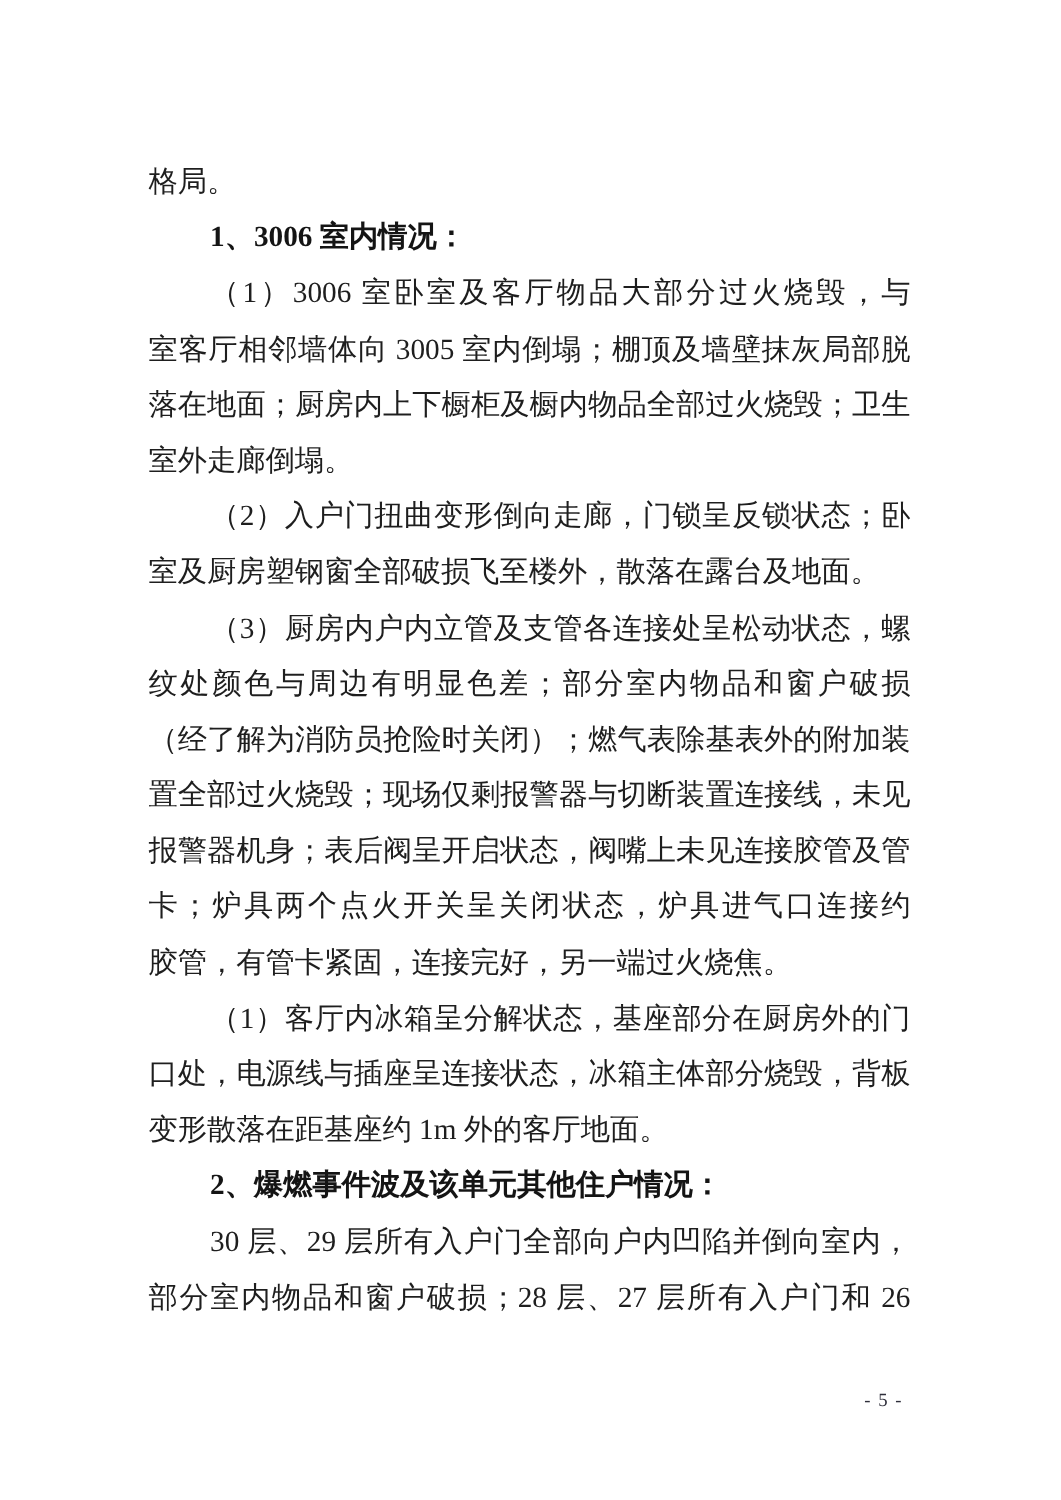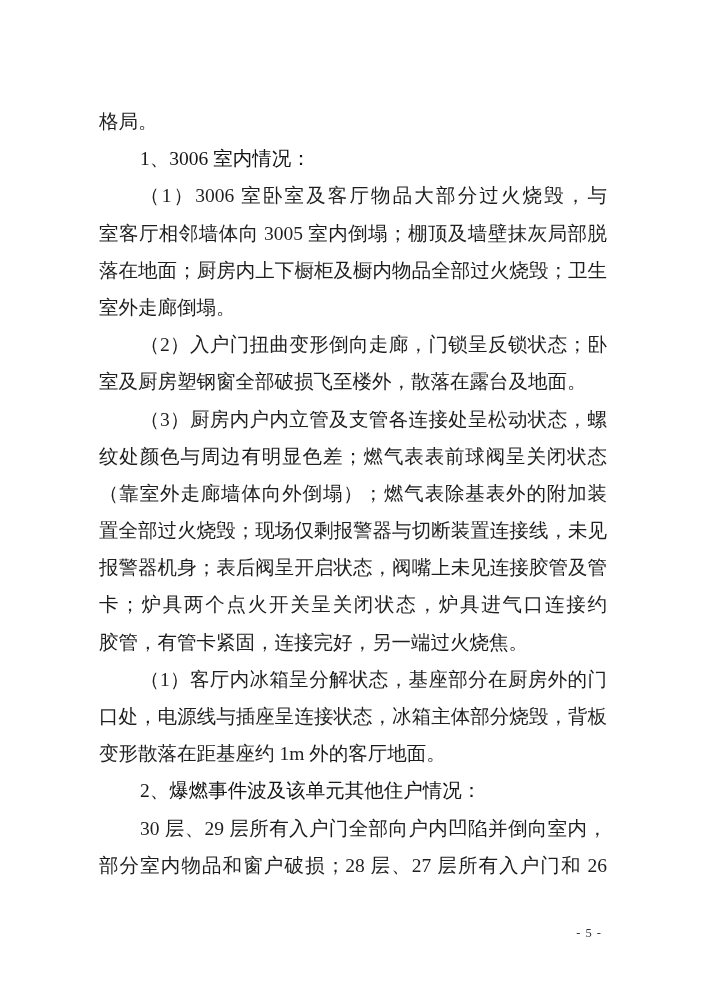--- a/index.html
+++ b/index.html
@@ -27,21 +27,21 @@
     font-size: 19.5px;
     overflow: hidden;
     white-space: normal;
   }
   .fill {
     text-align: justify;
     text-align-last: justify;
     text-justify: inter-character;
   }
   .indent { text-indent: 41px; }
-  .bold { font-weight: normal; color: #141414; }
+  .bold { font-weight: bold; color: #141414; }
   .pageno {
     position: absolute;
     top: 925px; right: 105px;
     font-size: 12.5px;
     line-height: 16px;
     color: #2e2e3a;
     letter-spacing: 1px;
   }
 </style>
 </head>
@@ -51,22 +51,22 @@
   <div class="doc-body">
     <div class="line">格局。</div>
     <div class="line indent bold">1、3006 室内情况：</div>
     <div class="line indent fill">（1）3006 室卧室及客厅物品大部分过火烧毁，与 3005</div>
     <div class="line fill">室客厅相邻墙体向 3005 室内倒塌；棚顶及墙壁抹灰局部脱</div>
     <div class="line fill">落在地面；厨房内上下橱柜及橱内物品全部过火烧毁；卫生</div>
     <div class="line">室外走廊倒塌。</div>
     <div class="line indent fill">（2）入户门扭曲变形倒向走廊，门锁呈反锁状态；卧</div>
     <div class="line">室及厨房塑钢窗全部破损飞至楼外，散落在露台及地面。</div>
     <div class="line indent fill">（3）厨房内户内立管及支管各连接处呈松动状态，螺</div>
-    <div class="line fill">纹处颜色与周边有明显色差；燃气表表前球阀呈关闭状态</div>
-    <div class="line fill">（靠室外走廊墙体向外倒塌）；燃气表除基表外的附加装</div>
+    <div class="line fill">纹处颜色与周边有明显色差；部分室内物品和窗户破损</div>
+    <div class="line fill">（经了解为消防员抢险时关闭）；燃气表除基表外的附加装</div>
     <div class="line fill">置全部过火烧毁；现场仅剩报警器与切断装置连接线，未见</div>
     <div class="line fill">报警器机身；表后阀呈开启状态，阀嘴上未见连接胶管及管</div>
     <div class="line fill">卡；炉具两个点火开关呈关闭状态，炉具进气口连接约 20cm</div>
     <div class="line">胶管，有管卡紧固，连接完好，另一端过火烧焦。</div>
     <div class="line indent fill">（1）客厅内冰箱呈分解状态，基座部分在厨房外的门</div>
     <div class="line fill">口处，电源线与插座呈连接状态，冰箱主体部分烧毁，背板</div>
     <div class="line">变形散落在距基座约 1m 外的客厅地面。</div>
     <div class="line indent bold">2、爆燃事件波及该单元其他住户情况：</div>
     <div class="line indent fill">30 层、29 层所有入户门全部向户内凹陷并倒向室内，</div>
     <div class="line fill">部分室内物品和窗户破损；28 层、27 层所有入户门和 26 层、</div>

